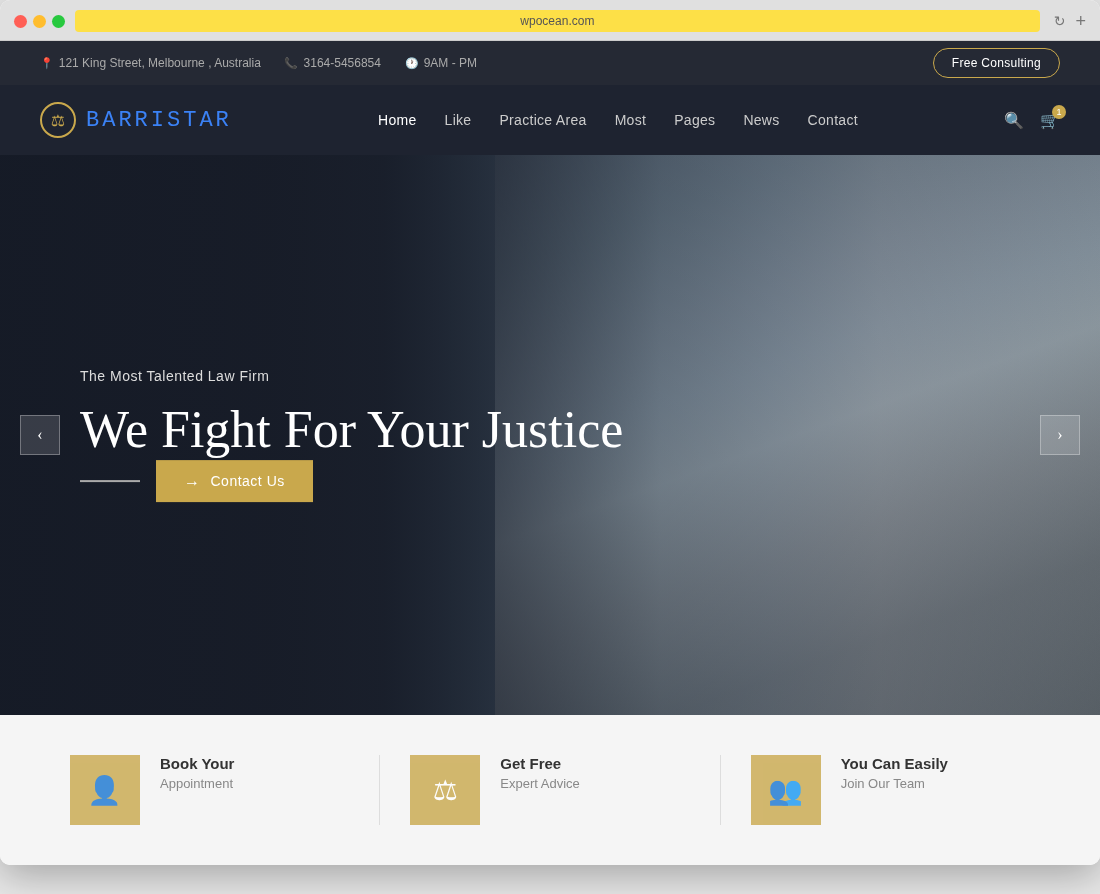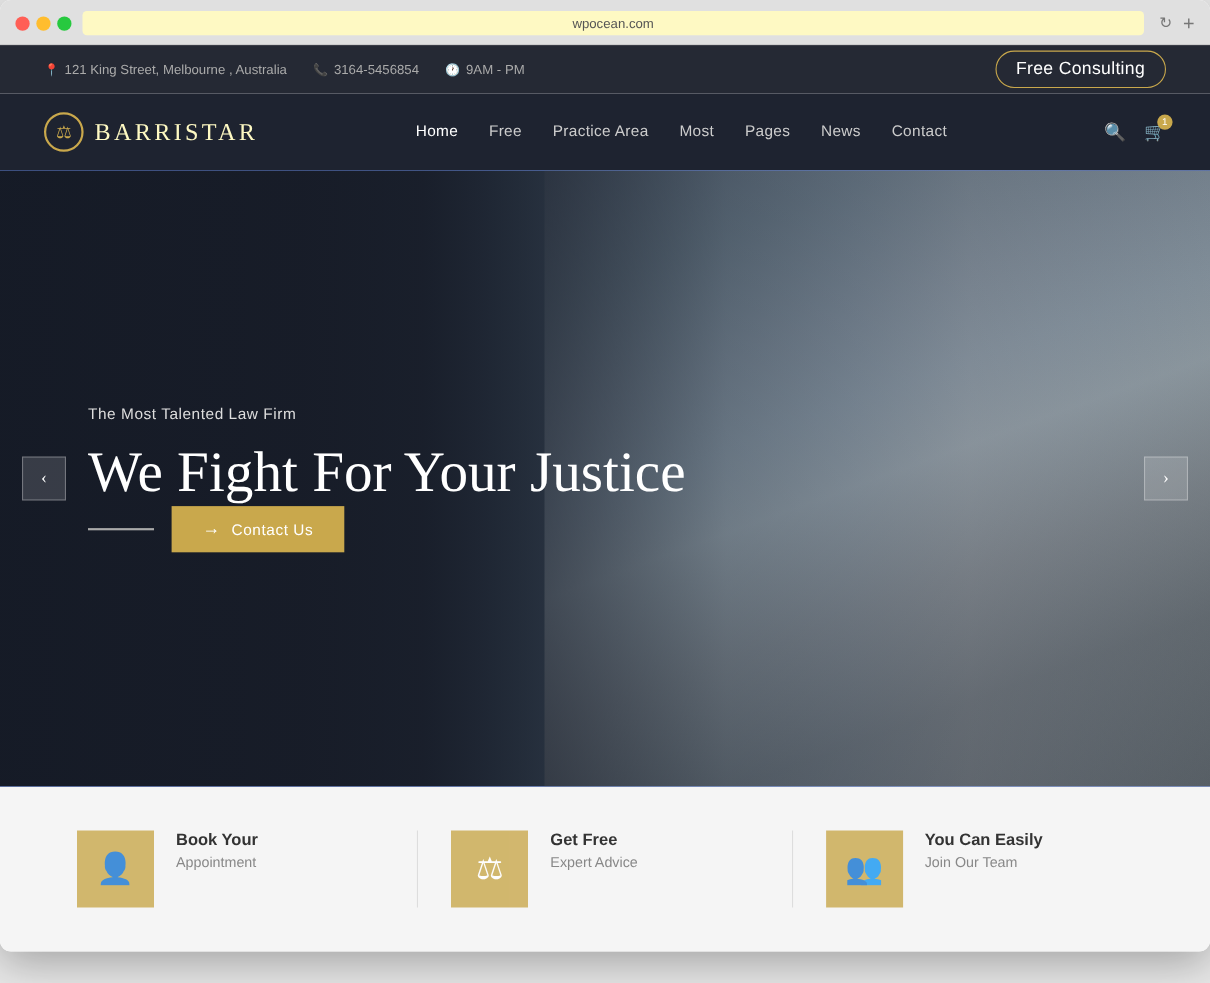--- a/index.html
+++ b/index.html
@@ -22,21 +22,21 @@
       gap: 10px;
       border-bottom: 1px solid #ccc;
     }
     .traffic-lights { display: flex; gap: 6px; }
     .tl { width: 13px; height: 13px; border-radius: 50%; }
     .tl-red { background: #ff5f56; }
     .tl-yellow { background: #ffbd2e; }
     .tl-green { background: #27c93f; }
     .address-bar {
       flex: 1;
-      background: #fef9c3;
+      background: #fde047;
       border-radius: 4px;
       padding: 4px 12px;
       font-size: 12px;
       color: #555;
       font-family: sans-serif;
       display: flex;
       align-items: center;
       justify-content: center;
     }
     .reload-btn {
@@ -74,21 +74,21 @@
       align-items: center;
       gap: 5px;
     }
     .top-bar-icon { font-size: 11px; }
     .free-consulting-btn {
       background: transparent;
       border: 1.5px solid #c9a84c;
       color: #fff;
       padding: 7px 18px;
       border-radius: 25px;
-      font-size: 16px;
+      font-size: 12px;
       font-family: sans-serif;
       cursor: pointer;
       font-weight: 500;
       letter-spacing: 0.3px;
     }
 
     
     .navbar {
       background: #1e2330;
       padding: 0 40px;
@@ -107,24 +107,24 @@
       height: 36px;
       border: 2px solid #c9a84c;
       border-radius: 50%;
       display: flex;
       align-items: center;
       justify-content: center;
       color: #c9a84c;
       font-size: 16px;
     }
     .logo-text {
-      color: #fef9c3;
+      color: #3b82f6;
       font-size: 22px;
       letter-spacing: 3px;
-      font-family: Liberation Serif, serif;
+      font-family: Liberation Mono, monospace;
       font-weight: 400;
     }
     .nav-links {
       display: flex;
       align-items: center;
       gap: 28px;
       list-style: none;
     }
     .nav-links a {
       color: #ccc;
@@ -161,21 +161,21 @@
       align-items: center;
       justify-content: center;
       font-family: sans-serif;
     }
 
     
     .hero {
       position: relative;
       height: 560px;
       overflow: hidden;
-      background: #1d4ed8;
+      background: #701a75;
       padding-left: 20px;
     }
     .hero-bg {
       position: absolute;
       inset: 0;
       background: linear-gradient(to right, rgba(20,24,35,0.85) 35%, rgba(20,24,35,0.3) 60%, rgba(20,24,35,0.1) 100%);
       z-index: 1;
     }
 
     .hero-content {
@@ -325,21 +325,21 @@
 
   <nav class="navbar">
     <div class="logo">
       <div class="logo-icon">
         <span>⚖</span>
       </div>
       <span class="logo-text">BARRISTAR</span>
     </div>
     <ul class="nav-links">
       <li><a href="#" class="active">Home</a></li>
-      <li><a href="#">Free</a></li>
+      <li><a href="#">Like</a></li>
       <li><a href="#">Practice Area</a></li>
       <li><a href="#">Most</a></li>
       <li><a href="#">Pages</a></li>
       <li><a href="#">News</a></li>
       <li><a href="#">Contact</a></li>
     </ul>
     <div class="nav-icons">
       <span class="nav-search-icon">🔍</span>
       <div class="cart-icon-wrapper">
         <span class="cart-icon">🛒</span>

